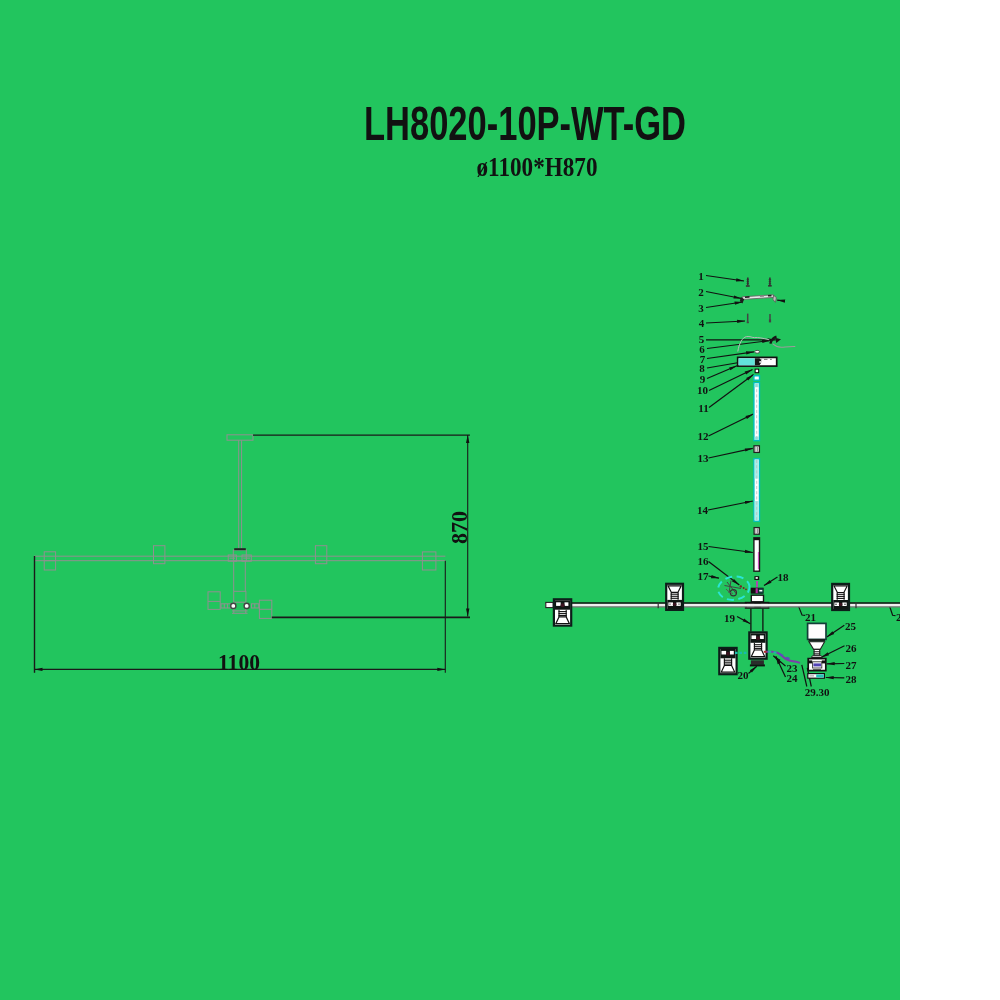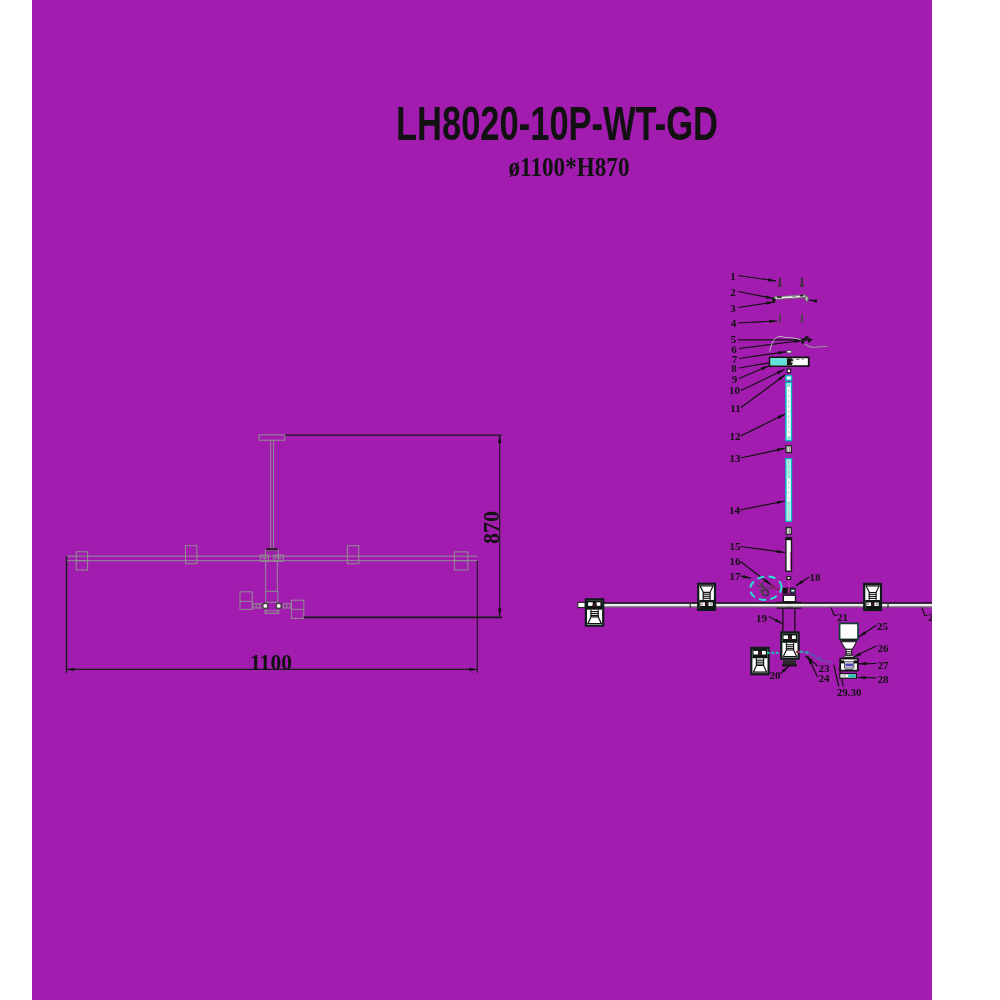--- a/index.html
+++ b/index.html
@@ -1,16 +1,16 @@
 <!DOCTYPE html>
 <html><head>
 <meta charset="utf-8">
 <style>
 html,body{margin:0;padding:0;background:#ffffff;}
-#page{position:relative;width:900px;height:1000px;background:#a21caf;overflow:hidden;margin-left:32px;}
+#page{position:relative;width:900px;height:1000px;background:#22c55e;overflow:hidden;}
 svg{position:absolute;top:0;left:0;}
 text{font-family:"Liberation Serif",serif;font-weight:bold;fill:#111;}
 .lbl{font-size:11px;}
 .ttl{font-family:"Liberation Sans",sans-serif;}
 </style>
 </head>
 <body>
 <div id="page">
 <svg width="1000" height="1000" viewBox="0 0 1000 1000">
 <defs>

